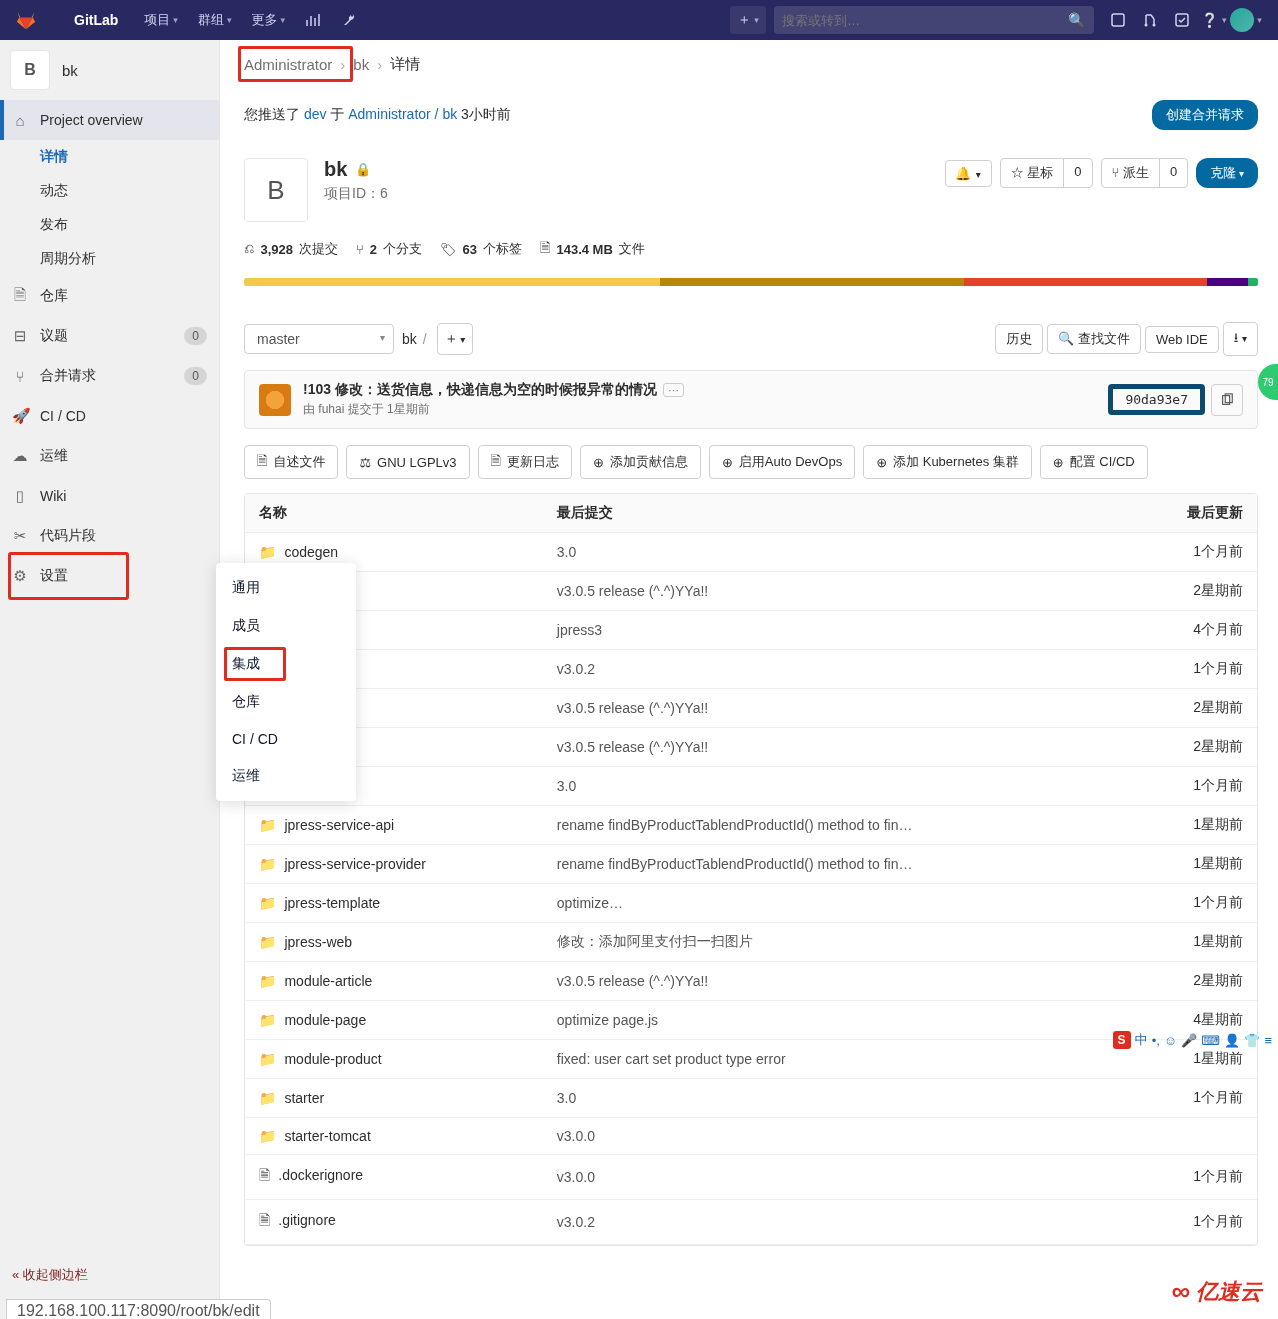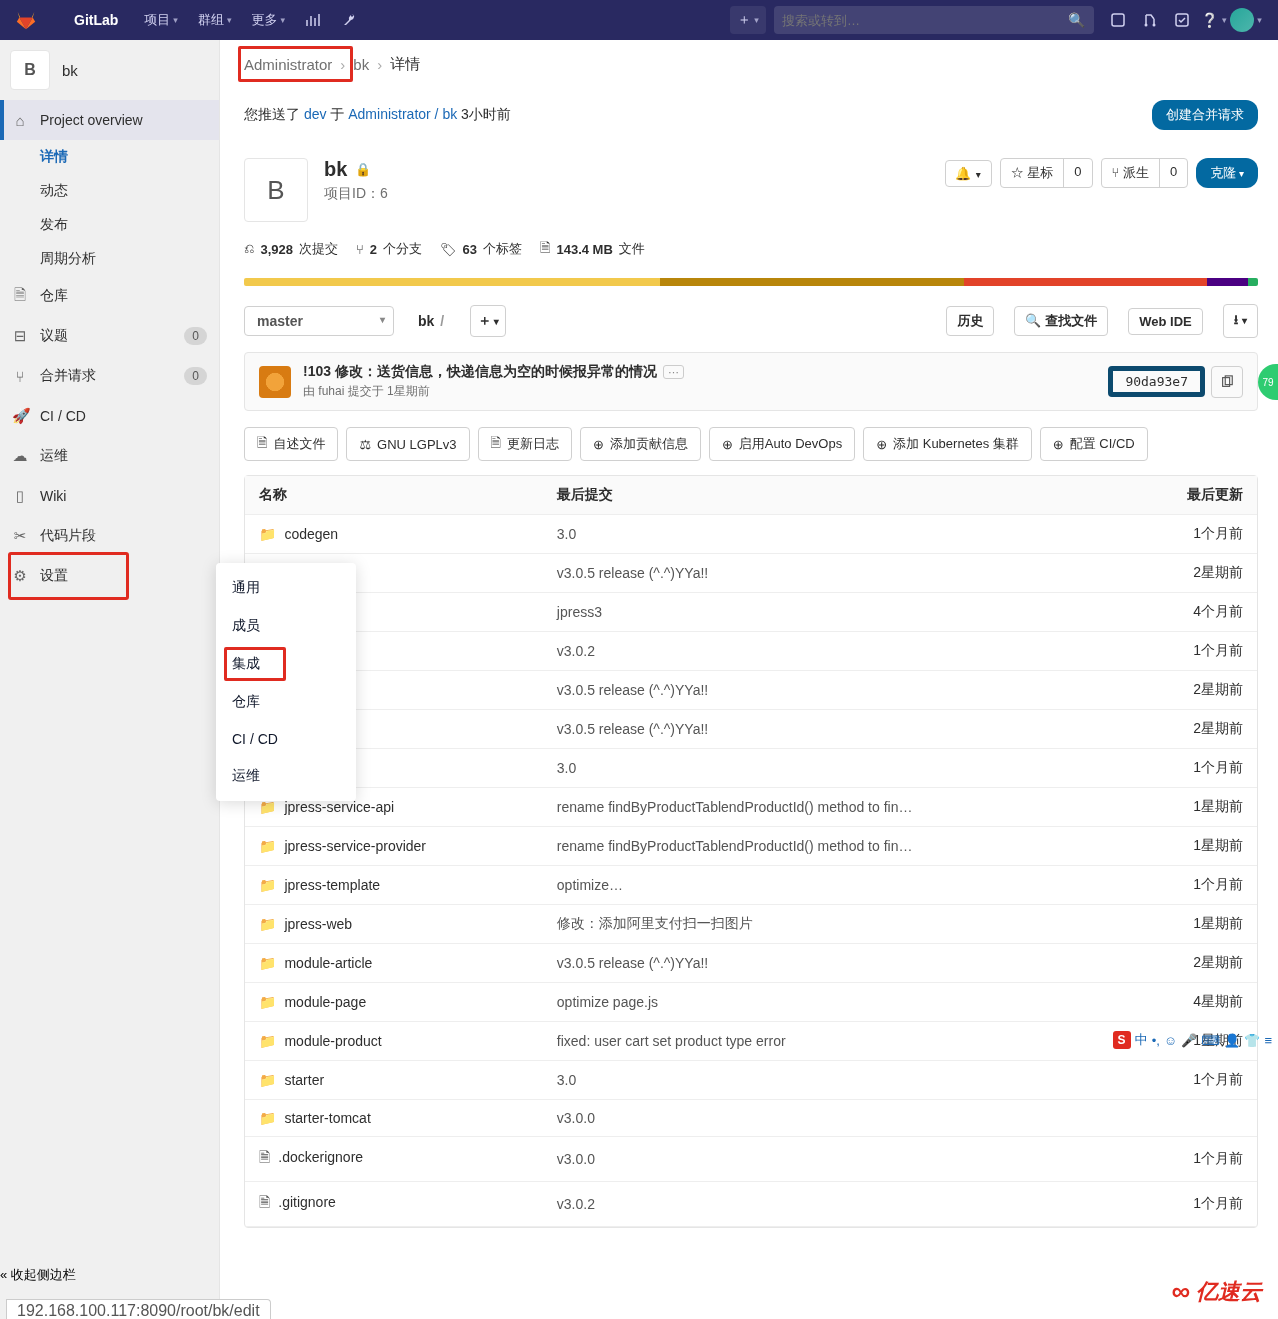--- a/index.html
+++ b/index.html
@@ -27,21 +27,21 @@
 .side-proj-name { margin-left: 12px; color:#2e2e2e; font-size:15px; }
 .side-item { display:flex; align-items:center; padding: 0 12px; height: 40px; color:#2e2e2e; cursor:pointer; position:relative; }
 .side-item.active { background: #e4e4ed; box-shadow: inset 4px 0 0 #1b69b6; }
 .side-item-label { margin-left: 12px; flex:1; }
 .side-item .badge { background:#d5d5d5; color:#555; border-radius: 10px; padding: 0 8px; font-size:12px; height:18px; line-height:18px; }
 .side-sub { padding-left: 40px; height: 34px; display:flex; align-items:center; color:#2e2e2e; cursor:pointer; }
 .side-sub.active { font-weight:700; color: #1b69b6; }
 .side-settings-box { position:relative; }
 .side-settings-box::after { content:""; position:absolute; left:8px; top:-4px; right:90px; bottom:-4px; border:3px solid #e02b20; border-radius:3px; pointer-events:none; }
 .side-icon { width: 16px; text-align:center; font-size:15px; color:#666; }
-.side-collapse { position:absolute; bottom:28px; left:0; right:0; display:flex; align-items:center; padding:0 0; height:32px; color:#000000; font-size:13px; }
+.side-collapse { position:absolute; bottom:28px; left:0; right:0; display:flex; align-items:center; padding:0 12px; height:32px; color:#7f1d1d; font-size:13px; }
 
 
 .flyout { position: absolute; left: 216px; top: 523px; width: 140px; background:#fff; box-shadow: 0 2px 16px rgba(0,0,0,.15); border-radius:4px; padding: 6px 0; z-index: 20; }
 .flyout-item { padding: 10px 16px; color:#0f172a; cursor:pointer; }
 .flyout-item.hl { position:relative; }
 .flyout-item.hl::after { content:""; position:absolute; left:8px; right:70px; top:2px; bottom:2px; border: 3px solid #e02b20; border-radius:2px; pointer-events:none; }
 
 
 .main { flex:1; padding: 0 20px 40px 24px; background:#fff; min-width:0; }
 .breadcrumbs { display:flex; align-items:center; height: 48px; font-size: 15px; color:#707070; position:relative; }
@@ -68,21 +68,21 @@
 .stat-group span { padding: 5px 10px; font-size:13px; }
 .stat-group .cnt { border-left:1px solid #d0d0d0; min-width: 28px; text-align:center; }
 
 .proj-stats { display:flex; gap: 18px; margin-top: 16px; color:#2e2e2e; font-size:13px; }
 .proj-stats .stat { display:flex; align-items:center; gap:6px; }
 .proj-stats .stat b { font-weight:700; }
 
 .lang-bar { height: 8px; display:flex; margin-top: 18px; border-radius:2px; overflow:hidden; }
 .lang-bar span { display:block; height:100%; }
 
-.repo-controls { display:flex; align-items:center; margin-top: 18px; gap: 20px; font-weight: bold; }
+.repo-controls { display:flex; align-items:center; margin-top: 36px; gap: 4px; }
 .select-like { border:1px solid #d0d0d0; border-radius:4px; padding: 6px 28px 6px 12px; background:#fff; color:#555; position:relative; cursor:pointer; }
 .select-like::after { content:"▾"; position:absolute; right:8px; top:7px; font-size:10px; color:#888; }
 .path { color:#2e2e2e; margin-left:4px; }
 .path .sep { color:#999; margin: 0 6px; }
 .addfile { width:36px; height:32px; border:1px solid #d0d0d0; border-radius:4px; display:flex; align-items:center; justify-content:center; cursor:pointer; }
 .rc-spacer { flex:1; }
 
 .commit-box { border:1px solid #e5e5e5; border-radius:4px; background:#fafafa; display:flex; align-items:center; padding: 10px 14px; margin-top: 14px; }
 .commit-avatar { width:32px; height:32px; border-radius:4px; background: radial-gradient(circle,#f2a33a 40%,#d87b12 41%); margin-right: 12px; }
 .commit-info { flex:1; }

